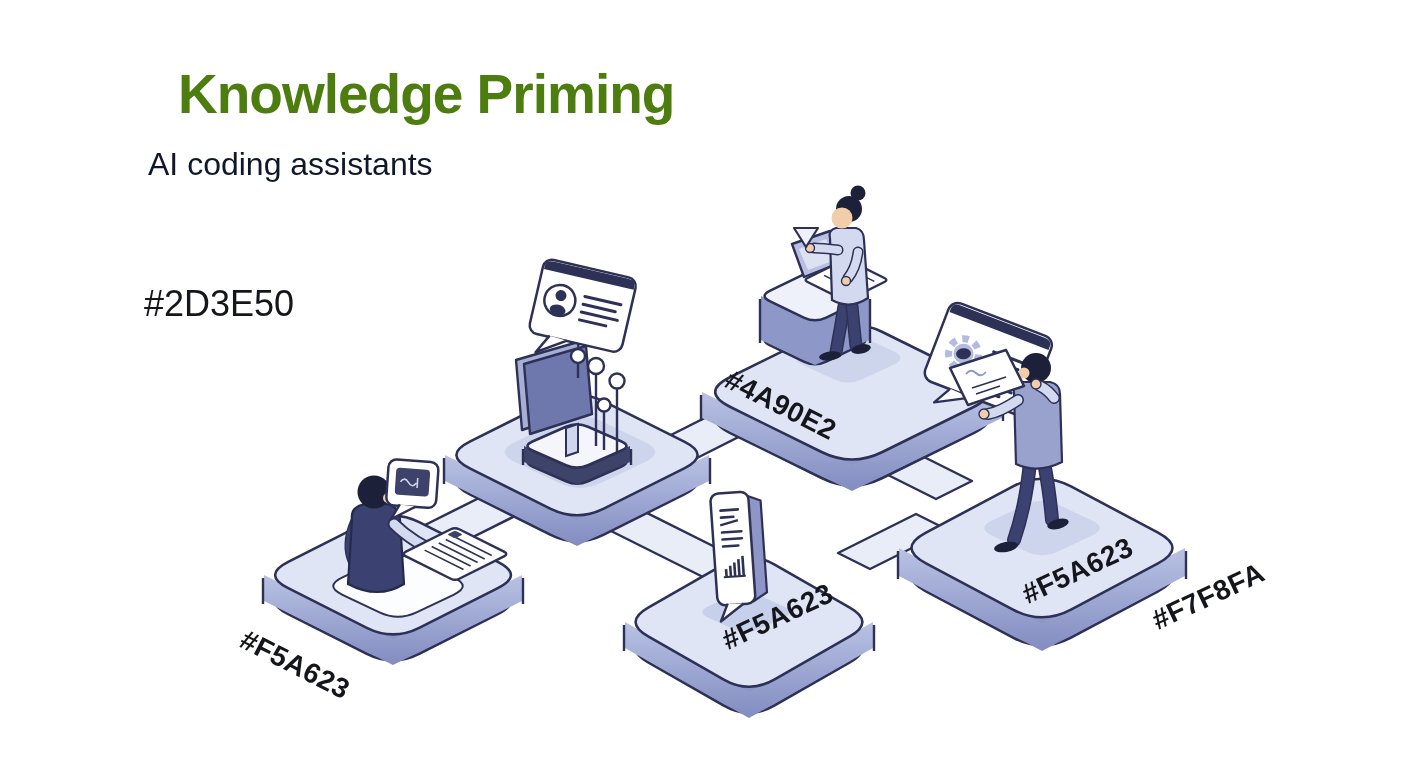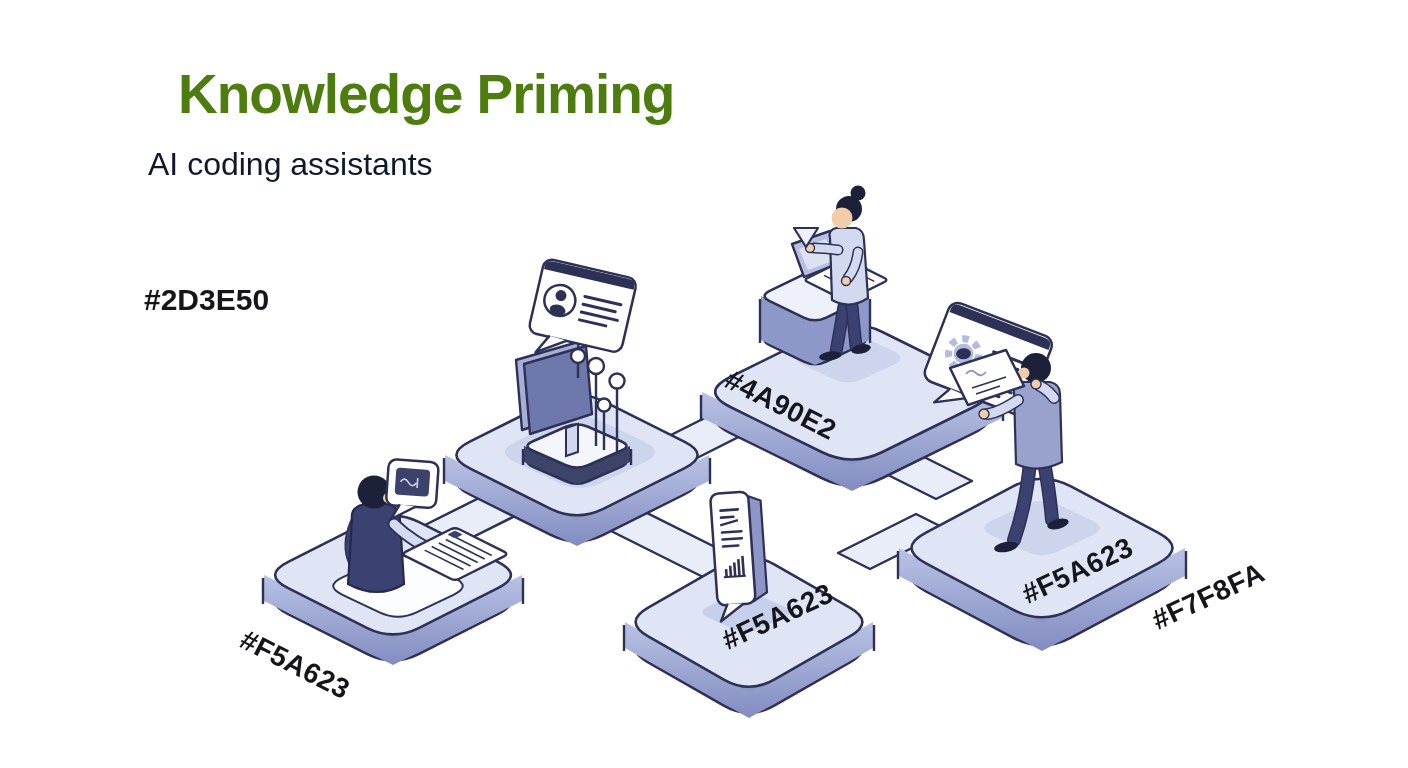--- a/index.html
+++ b/index.html
@@ -4,21 +4,21 @@
 <style>
   html,body{margin:0;padding:0;background:#ffffff;}
   #stage{position:relative;width:1408px;height:768px;overflow:hidden;background:#ffffff;
          font-family:"Liberation Sans",sans-serif;}
   #scene{position:absolute;inset:0;}
   .title{position:absolute;left:146px;top:66px;font-weight:700;font-size:55px;line-height:1.05;
          letter-spacing:-1px;color:#4d7c0f;margin-left:32px;}
   .subtitle{position:absolute;left:148px;top:146px;font-weight:400;font-size:32px;color:#0f172a;}
   .hexlabel{position:absolute;font-weight:700;font-size:28px;color:#15161c;letter-spacing:.5px;
             transform-origin:0 50%;white-space:nowrap;}
-  .hexlabel.plain{font-weight:700;font-size:30px;letter-spacing:0;}
+  .hexlabel.plain{font-weight:400;font-size:36px;letter-spacing:0;}
 </style>
 </head>
 <body>
 
 <div id="stage">
   <svg id="scene" viewBox="0 0 1408 768" width="1408" height="768" xmlns="http://www.w3.org/2000/svg">
       <defs>
         <linearGradient id="gSide" x1="0" y1="0" x2="0" y2="1">
           <stop offset="0" stop-color="#B9C2E4"></stop>
           <stop offset="1" stop-color="#828CC0"></stop>

